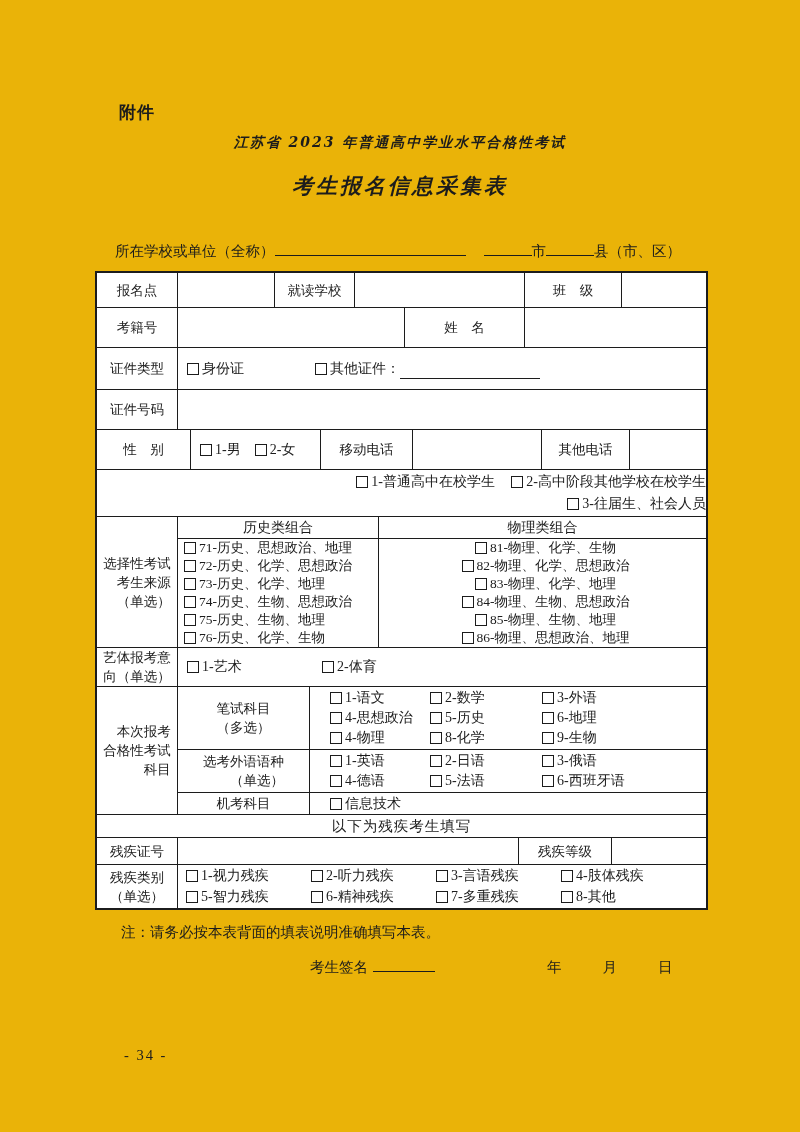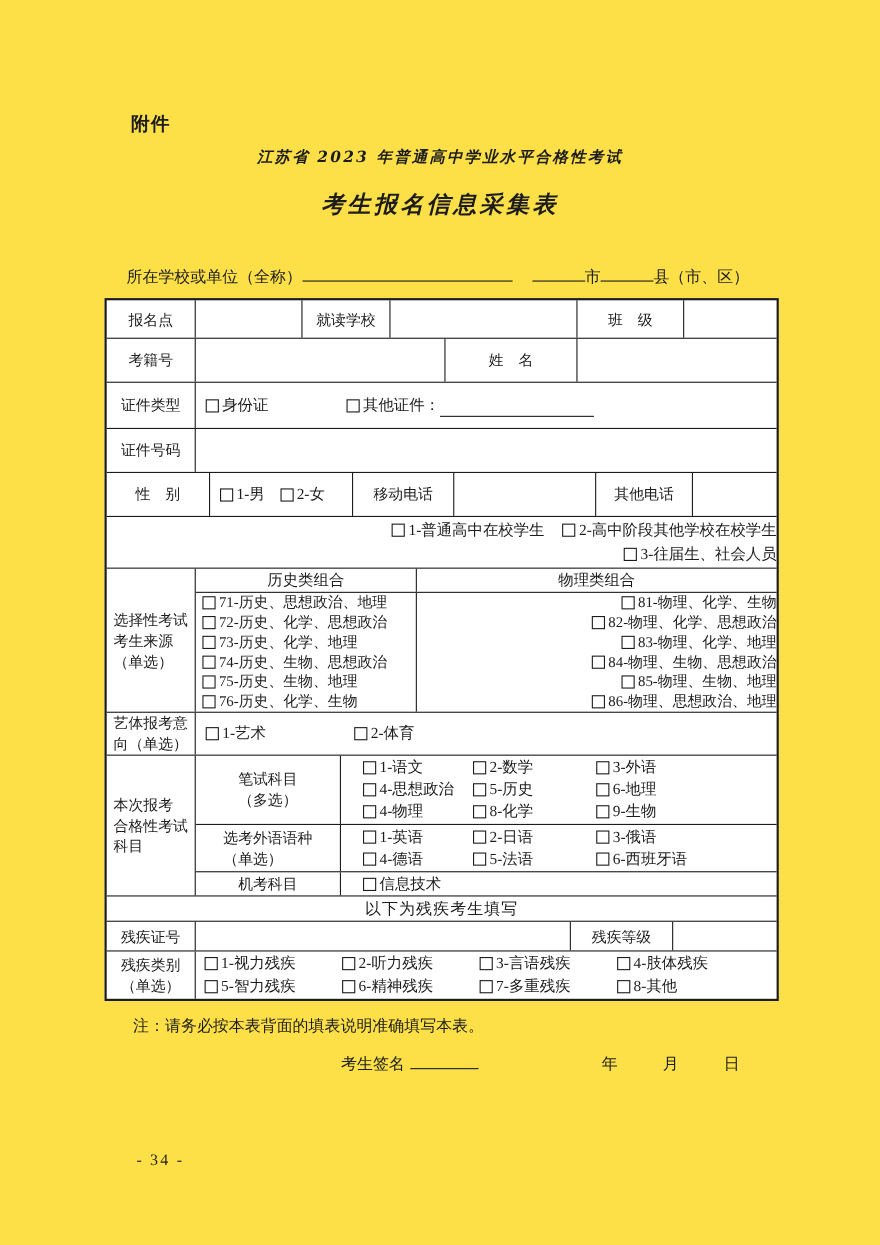--- a/index.html
+++ b/index.html
@@ -1,18 +1,18 @@
 <!DOCTYPE html>
 <html><head>
 <meta charset="utf-8">
 <style>
   * { margin:0; padding:0; box-sizing:border-box; }
   html,body { background:#ffffff; }
   .page {
-    position:relative; width:800px; height:1132px; background:#fde047;
+    position:relative; width:800px; height:1132px; background:#eab308;
     font-family:"Liberation Serif","DejaVu Serif",serif; color:#1c1c1c;
     overflow:hidden;
   }
   .attachment {
     position:absolute; left:119px; top:101px;
     font-family:"Liberation Sans","DejaVu Sans",sans-serif;
     font-weight:bold; font-size:17px; letter-spacing:1px;
   }
   .title1, .title2 {
     position:absolute; left:0; right:0; text-align:center;
@@ -23,21 +23,21 @@
   .title2 { top:172px; font-size:21px; letter-spacing:3px; }
   .school-line { position:absolute; left:115px; top:241px; font-size:14.5px; white-space:nowrap; }
   .ul { display:inline-block; border-bottom:1px solid #1c1c1c; height:15px; vertical-align:baseline; }
 
   
   .ftable { position:absolute; left:95px; top:271px; width:613px; border:2px solid #1c1c1c; background:#fff; }
   .trow { display:flex; border-bottom:1px solid #1c1c1c; align-items:stretch; }
   .trow:last-child { border-bottom:none; }
   .cell { border-right:1px solid #1c1c1c; display:flex; align-items:center; font-size:14px; }
   .cell:last-child { border-right:none; }
-  .lab { justify-content:center; text-align:left; white-space:pre-line; line-height:19px; font-size:13.5px; }
+  .lab { justify-content:center; text-align:right; white-space:pre-line; line-height:19px; font-size:13.5px; }
   .fill { }
   .optrow { padding-left:9px; }
   .opt { display:flex; align-items:center; white-space:nowrap; }
   .cb { width:12px; height:12px; border:1.5px solid #1c1c1c; background:#fff; margin-right:3px; flex:none; }
   .optlabel { font-size:14px; }
   .vcol { display:flex; flex-direction:column; justify-content:space-evenly; }
   .subhead { justify-content:center; font-size:14px;font-family:Liberation Mono, monospace; }
   .grid3 { display:grid; grid-template-columns:100px 112px 1fr; align-content:space-evenly; padding-left:20px; }
   .grid4 { display:grid; grid-template-columns:125px 125px 125px 1fr; align-content:space-evenly; padding-left:8px; }
   .banner { justify-content:center; font-size:14.5px; letter-spacing:1px; }
@@ -163,21 +163,21 @@
               </span>
             <span class="opt">
                 <span class="cb"></span>
                 <span class="optlabel" style="font-size:13.5px">75-历史、生物、地理</span>
               </span>
             <span class="opt">
                 <span class="cb"></span>
                 <span class="optlabel" style="font-size:13.5px">76-历史、化学、生物</span>
               </span>
           </div>
-          <div class="cell vcol" style="flex:1;padding-left:6px;align-items:flex-end">
+          <div class="cell vcol" style="flex:1;padding-left:6px;align-items:center">
             <span class="opt">
                 <span class="cb"></span>
                 <span class="optlabel" style="font-size:13.5px">81-物理、化学、生物</span>
               </span>
             <span class="opt">
                 <span class="cb"></span>
                 <span class="optlabel" style="font-size:13.5px">82-物理、化学、思想政治</span>
               </span>
             <span class="opt">
                 <span class="cb"></span>

